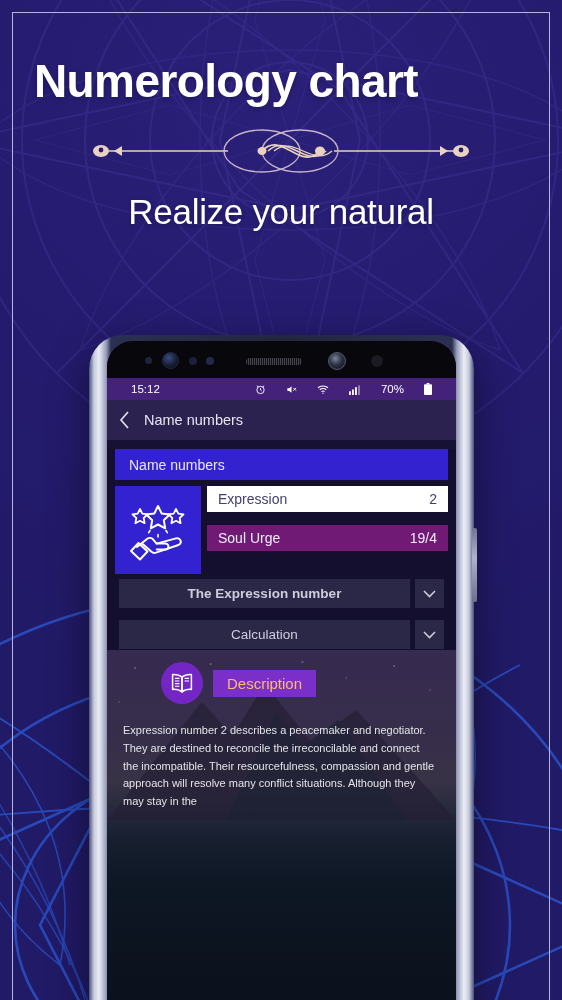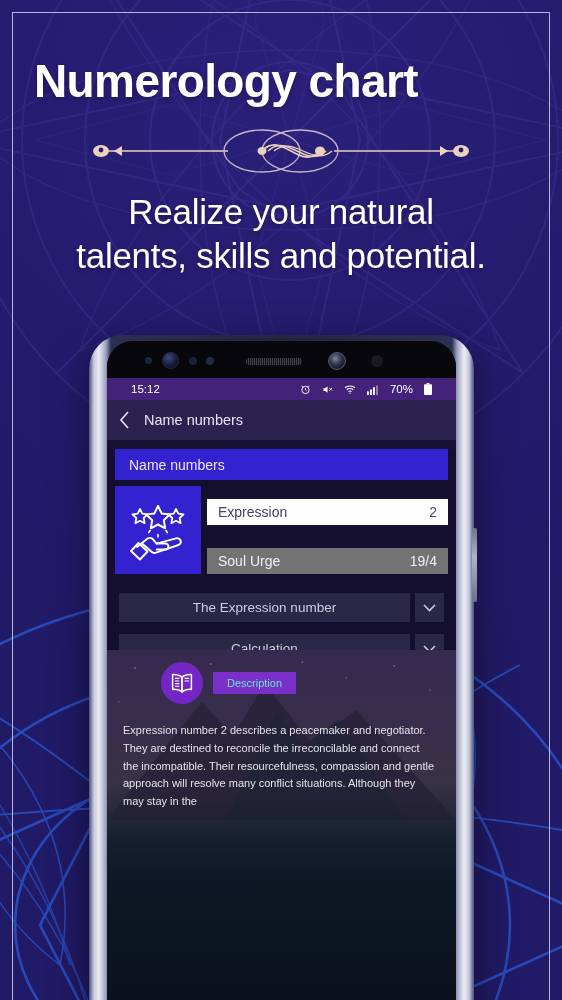--- a/index.html
+++ b/index.html
@@ -115,21 +115,21 @@
   }
   #sensor-d{ left:264px; top:14px; width:12px; height:12px; background:#1a1a22; }
 
   
   #status-bar{
     height:22px; background:#45227a;
     display:flex; align-items:center; justify-content:space-between;
     padding:0 24px;
     color:#ffffff; font-size:11.5px;
   }
-  #status-icons{ display:flex; align-items:center; gap:11px; }
+  #status-icons{ display:flex; align-items:center; gap:20px; }
   #status-icons svg{ display:block; }
   #battery-percent{ font-size:11.5px; margin-left:1px; }
 
   
   #app-bar{
     height:40px; background:#2b2250;
     display:flex; align-items:center; gap:14px; padding-left:12px;
     color:#e7e4f4; font-size:14.5px;
   }
   #back-chevron{ width:11px; height:18px; }
@@ -146,33 +146,33 @@
     display:flex; align-items:center; padding-left:14px;
     color:#e9e7fb; font-size:14px;
   }
   #numbers-row{
     display:flex; margin:6px 8px 0 8px; gap:6px;
   }
   #numbers-icon-tile{
     width:86px; height:88px; background:#3322d0;
     display:flex; align-items:center; justify-content:center; flex:none;
   }
-  #numbers-list{ flex:1; display:flex; flex-direction:column; gap:23px;justify-content:flex-end; }
+  #numbers-list{ flex:1; display:flex; flex-direction:column; gap:13px; }
   .number-row{
     height:26px; display:flex; align-items:center;
     justify-content:space-between; padding:0 11px;
     font-size:14px;
   }
   .number-row.active{ background:#ffffff; color:#43406e; }
-  .number-row.idle{ background:#737373; color:#f0eefc; }
+  .number-row.idle{ background:#701a75; color:#f0eefc; }
 
   .expander{
     margin:0 12px; height:29px; display:flex; align-items:center; gap:5px;
   }
-  #expander-1{ margin-top:19px; }
+  #expander-1{ margin-top:5px;font-weight:bold; }
   #expander-2{ margin-top:12px; }
   .expander-label{
     flex:1; height:29px; background:#2b2747;
     display:flex; align-items:center; justify-content:center;
     color:#cfcce0; font-size:13.5px;
   }
   .expander-toggle{
     width:29px; height:29px; background:#2b2747;
     display:flex; align-items:center; justify-content:center;
   }
@@ -191,21 +191,21 @@
     position:relative; display:flex; align-items:center; gap:10px;
     padding:12px 0 0 54px;
   }
   #description-book-badge{
     width:42px; height:42px; border-radius:50%;
     background:#7426c4;
     display:flex; align-items:center; justify-content:center; flex:none;
   }
   #description-pill{
     background:#7b2fc9; padding:5px 14px;
-    color:#5eead4; font-size:11px;
+    color:#fdba74; font-size:15px;
   }
   #description-text{
     position:relative;
     margin:18px 20px 10px 16px;
     color:#e4e4e8; font-size:11px; line-height:1.62;
   }
 </style>
 </head>
 <body>
 
@@ -293,21 +293,20 @@
       </g>
       <g fill="#241b6e">
         <circle cx="101" cy="30" r="2.4"></circle>
           <circle cx="461" cy="30" r="2.4"></circle>
       </g>
     </svg>
   </div>
 
   <div id="subhead">
     <span>Realize your natural</span>
-    <span class="l2">talents, skills and potential.</span>
   </div>
 
   <div id="phone">
     <div id="phone-frame"></div>
     <div id="phone-power-button"></div>
 
     <div id="phone-screen">
 
       <div id="top-bezel">
         <span class="sensor" id="sensor-a"></span>

